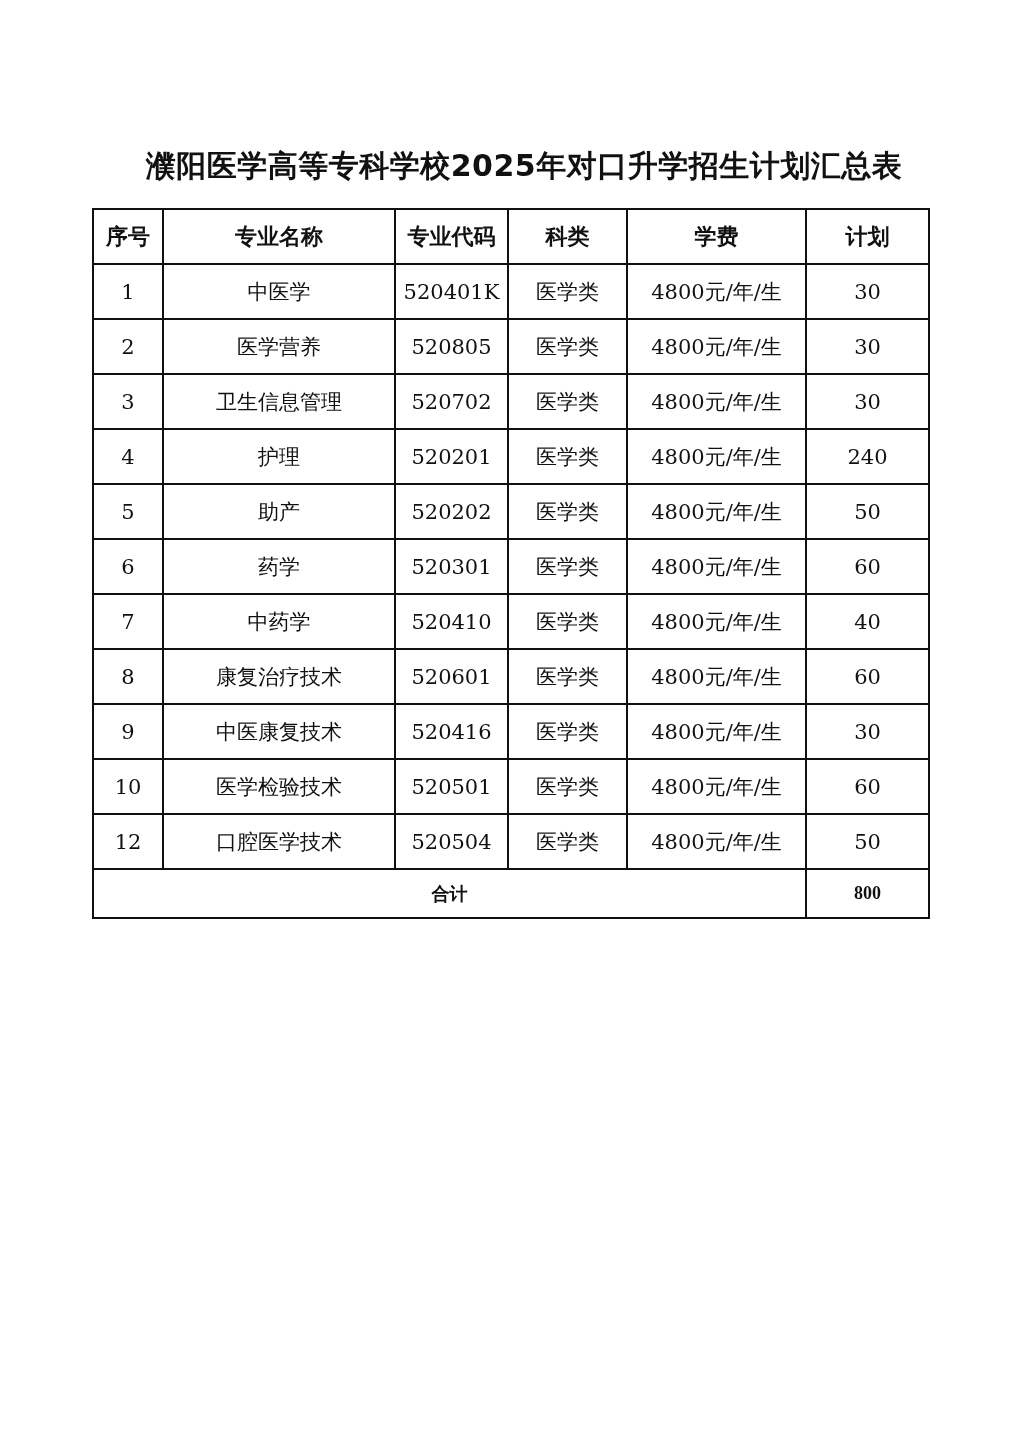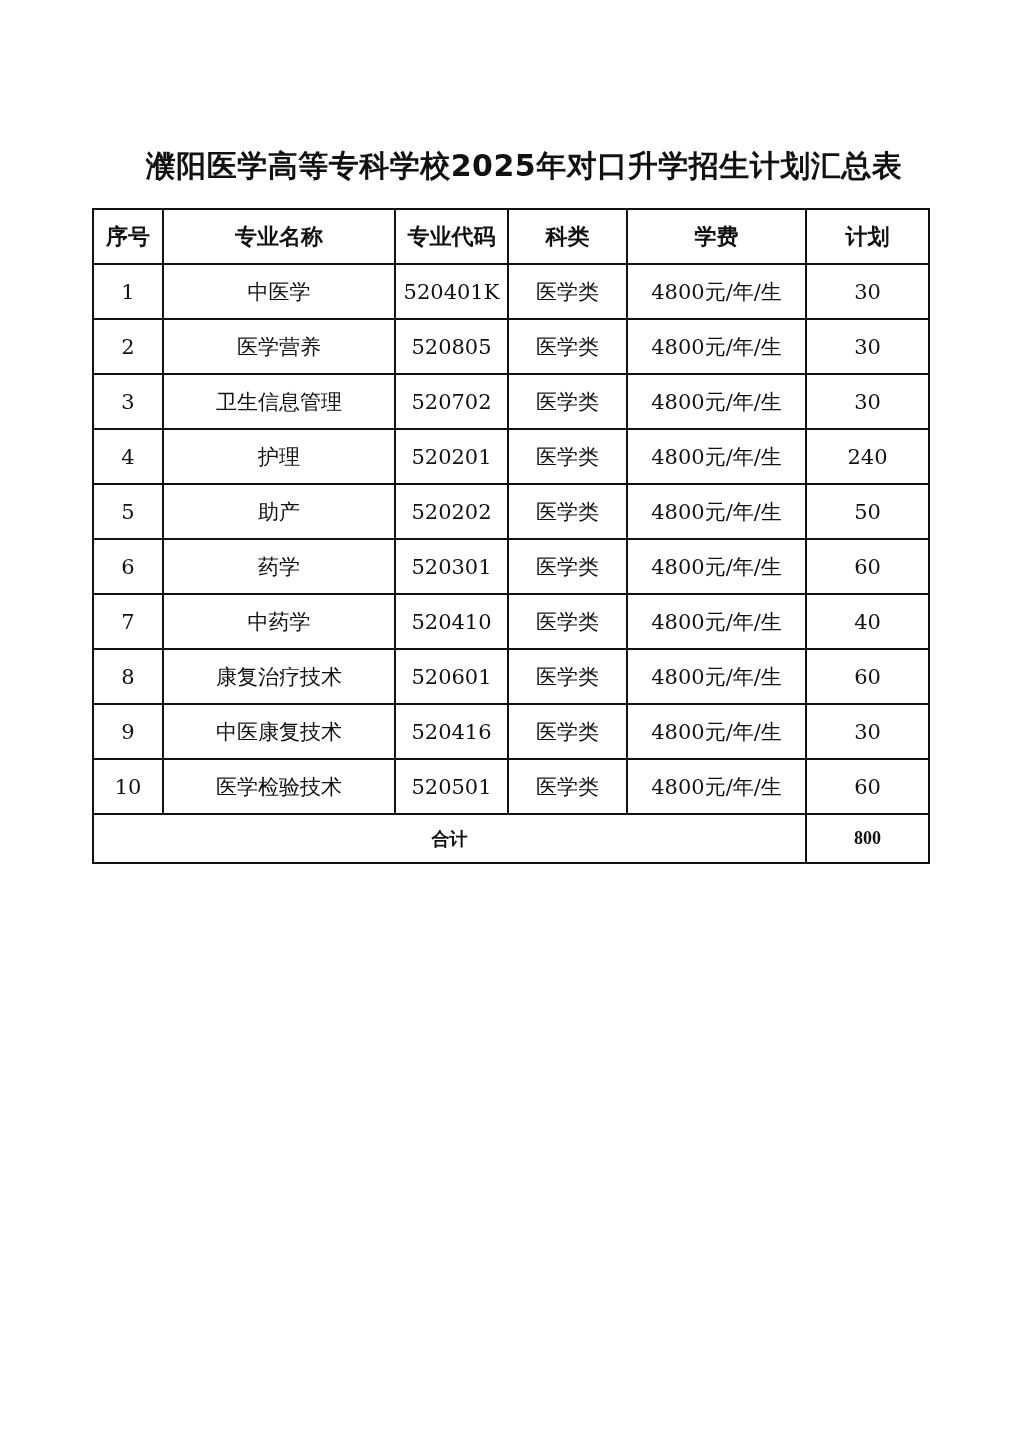--- a/index.html
+++ b/index.html
@@ -108,20 +108,28 @@
         <td>30</td>
       </tr>
       <tr>
         <td>10</td>
         <td>医学检验技术</td>
         <td>520501</td>
         <td>医学类</td>
         <td>4800元/年/生</td>
         <td>60</td>
       </tr>
+      <tr>
+        <td>12</td>
+        <td>口腔医学技术</td>
+        <td>520504</td>
+        <td>医学类</td>
+        <td>4800元/年/生</td>
+        <td>50</td>
+      </tr>
     </tbody>
   <tfoot>
     <tr class="total">
       <td colspan="5">合计</td>
       <td>800</td>
     </tr>
   </tfoot>
 </table>
 
 </body></html>

